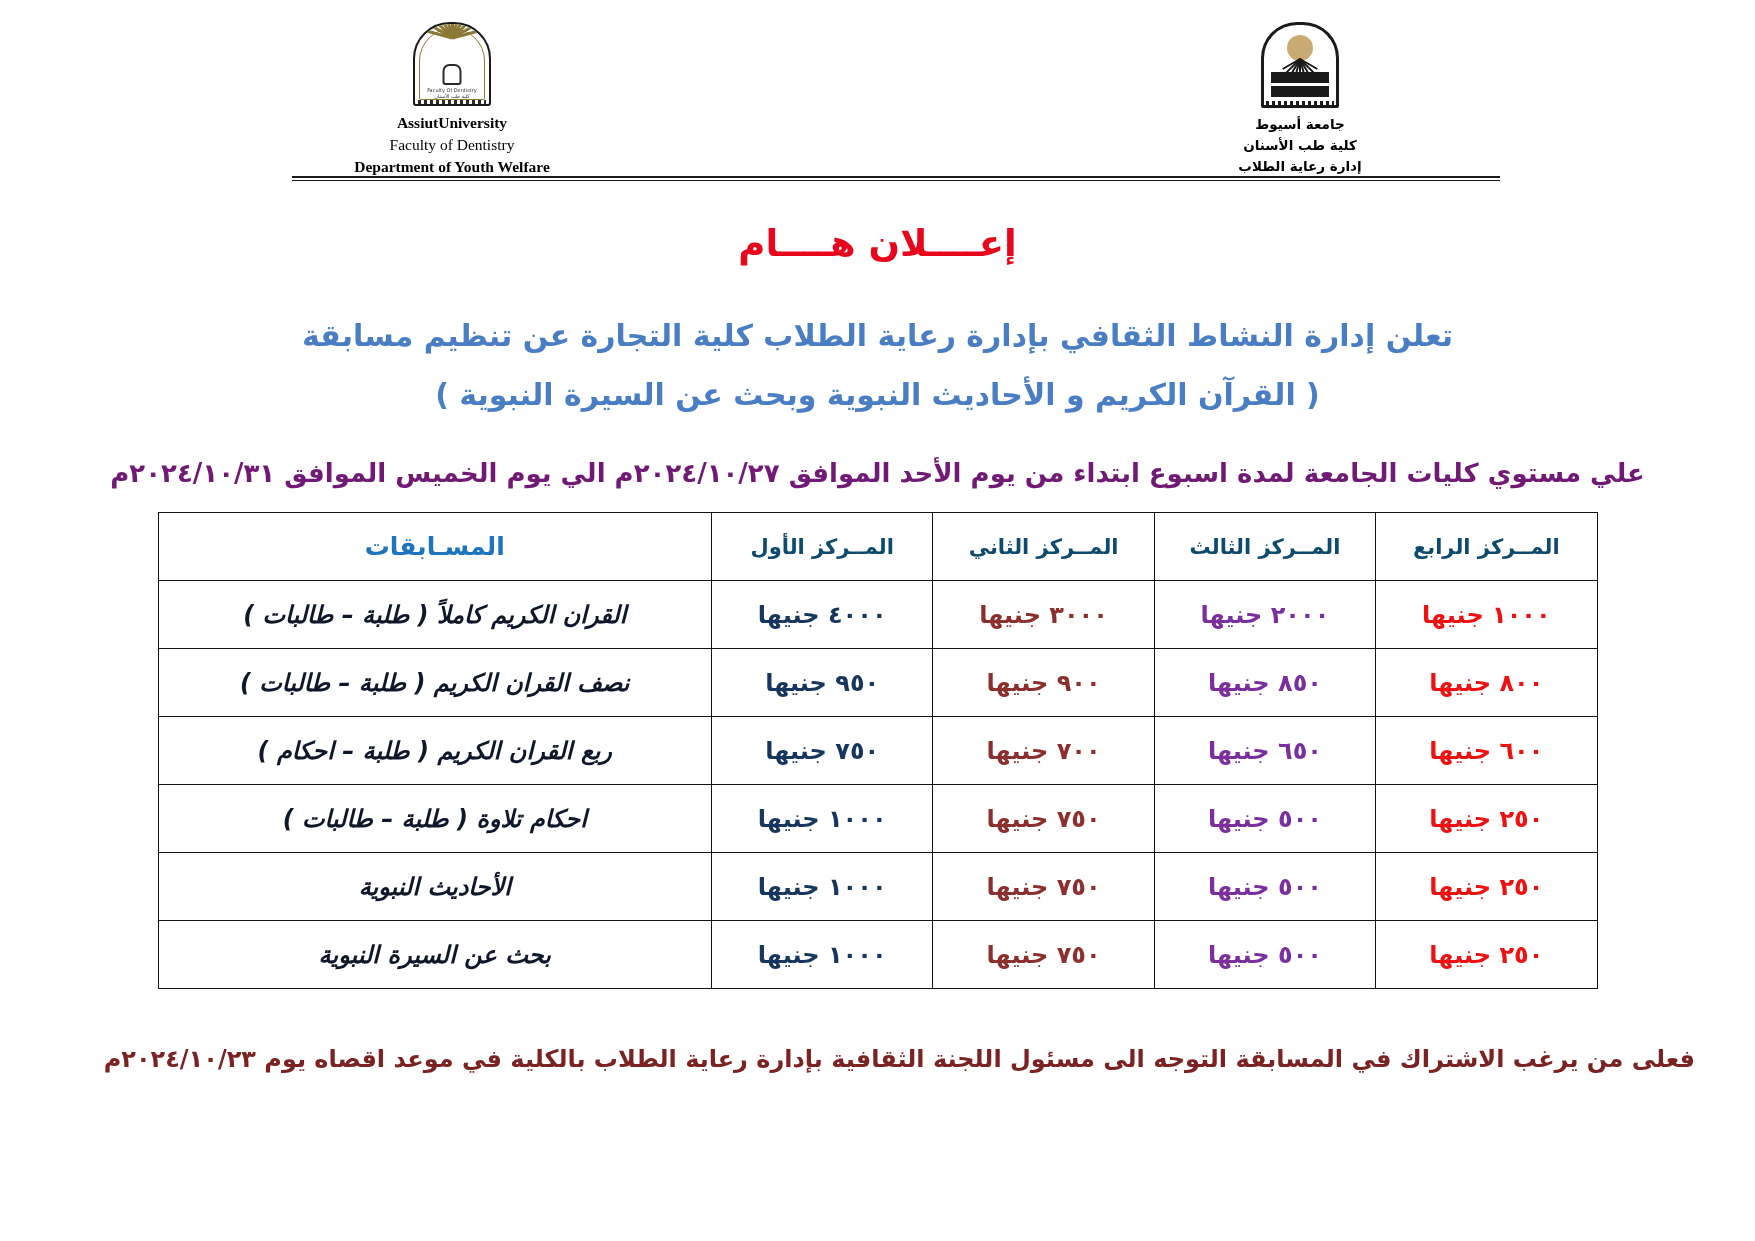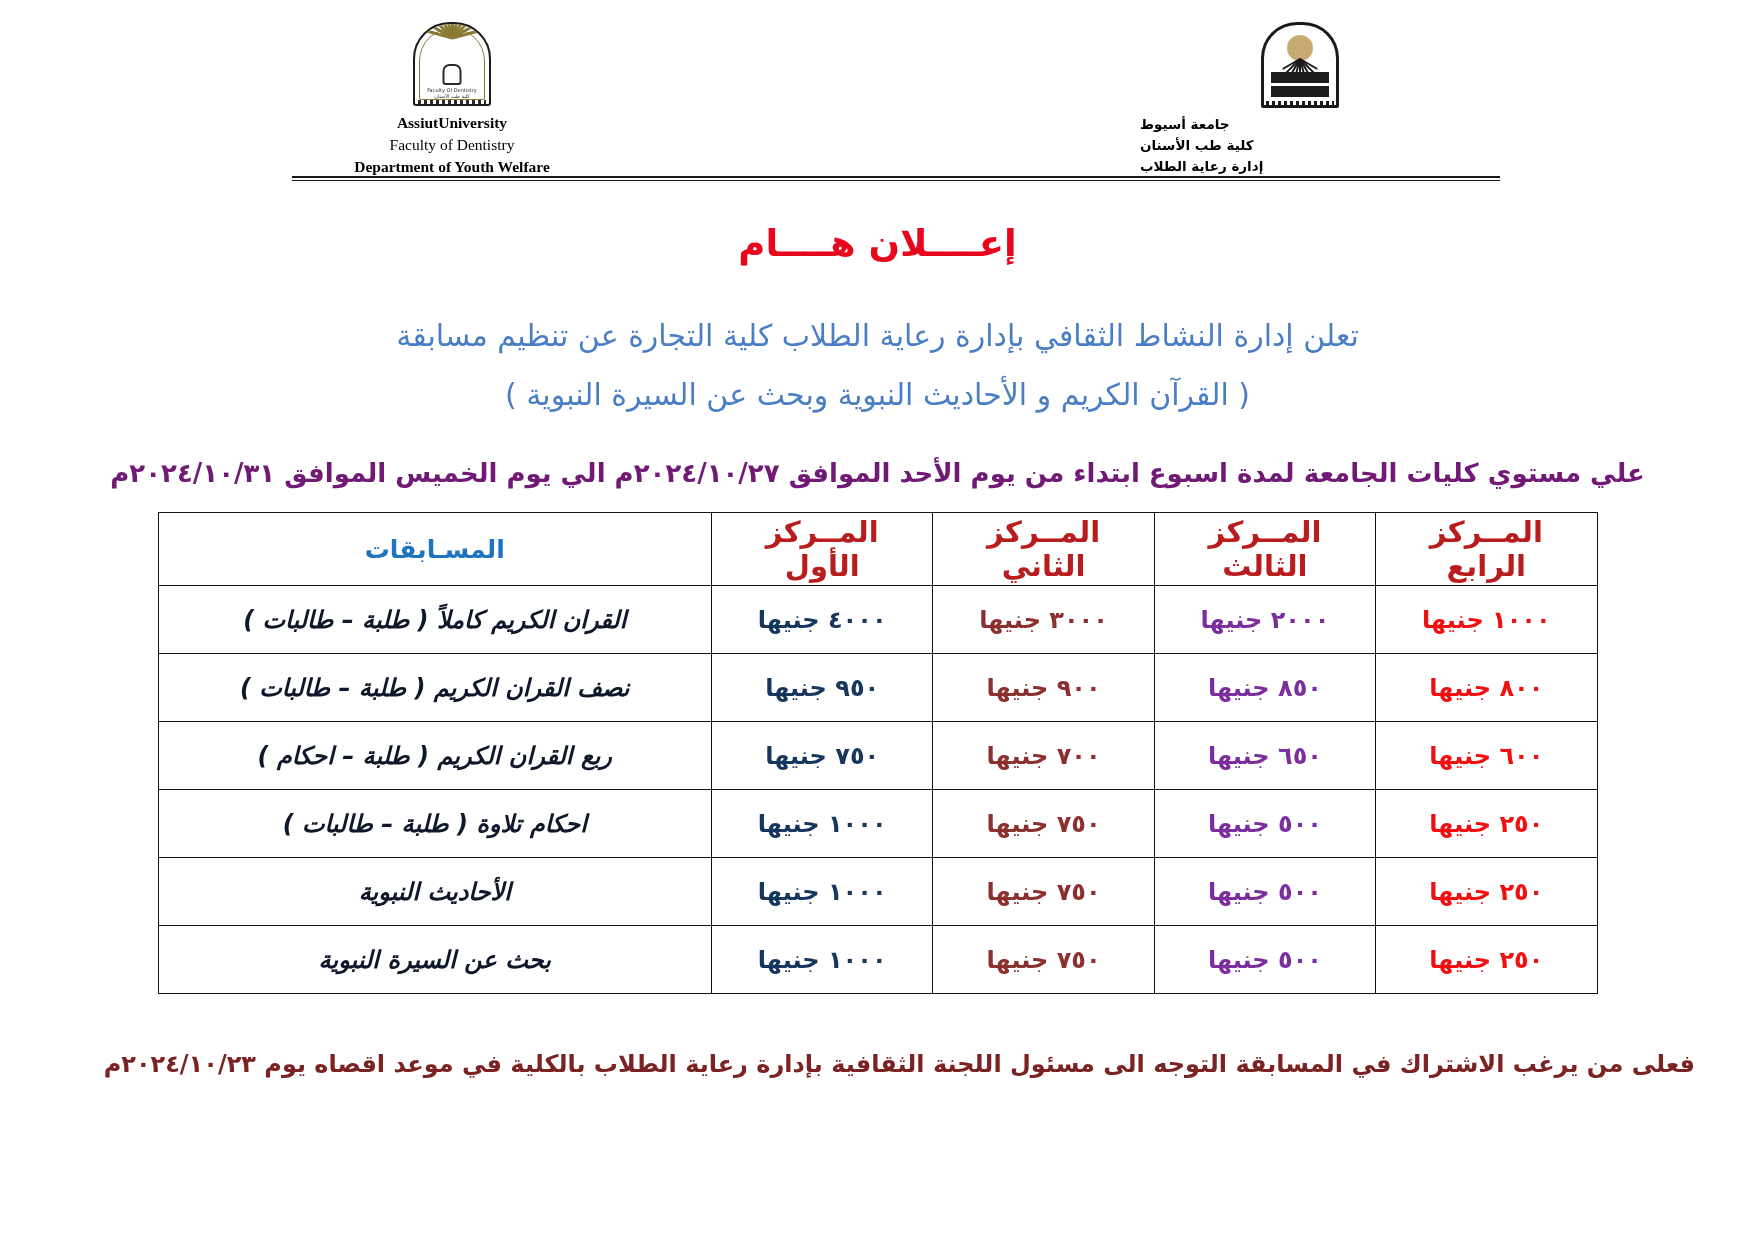--- a/index.html
+++ b/index.html
@@ -35,21 +35,21 @@
     left: 292px;
     top: 22px;
     width: 320px;
     text-align: center;
   }
   .hdr-right {
     position: absolute;
     left: 1140px;
     top: 22px;
     width: 320px;
-    text-align: left;
+    text-align: center;
   }
 
   .logo-dent {
     width: 74px;
     height: 80px;
     margin: 0 auto 6px auto;
     position: relative;
     border: 2px solid #1a1a1a;
     border-radius: 37px 37px 3px 3px;
     background: #fff;
@@ -184,21 +184,21 @@
     font-weight: bold;
     font-size: 37px;
     letter-spacing: 1px;
     margin-top: 44px;
   }
 
   .para-blue {
     direction: rtl;
     text-align: center;
     color: #4a7ec4;
-    font-weight: normal;
+    font-weight: bold;
     font-size: 30px;
     line-height: 1.95;
     margin: 42px 150px 0 150px;
   }
 
   .line-maroon {
     direction: rtl;
     text-align: center;
     color: #701a75;
     font-weight: bold;
@@ -226,22 +226,22 @@
   }
   col.c-name { width: 38.5%; }
   col.c-p    { width: 15.4%; }
 
   th.hd-name {
     color: #1f74c0;
     font-size: 25px;
     letter-spacing: 2px;
   }
   th.hd-pos {
-    color: #b91c1c;
-    font-size: 29px;
+    color: #0c4a6e;
+    font-size: 21px;
     letter-spacing: 1px;
     margin-top: 16px;
   }
   td.cell-name {
     color: #0f172a;
     font-size: 24px;
     font-style: italic;
   }
   td.p1 { color: #17365d; font-size: 24px; }
   td.p2 { color: #8b2f2f; font-size: 24px; }

